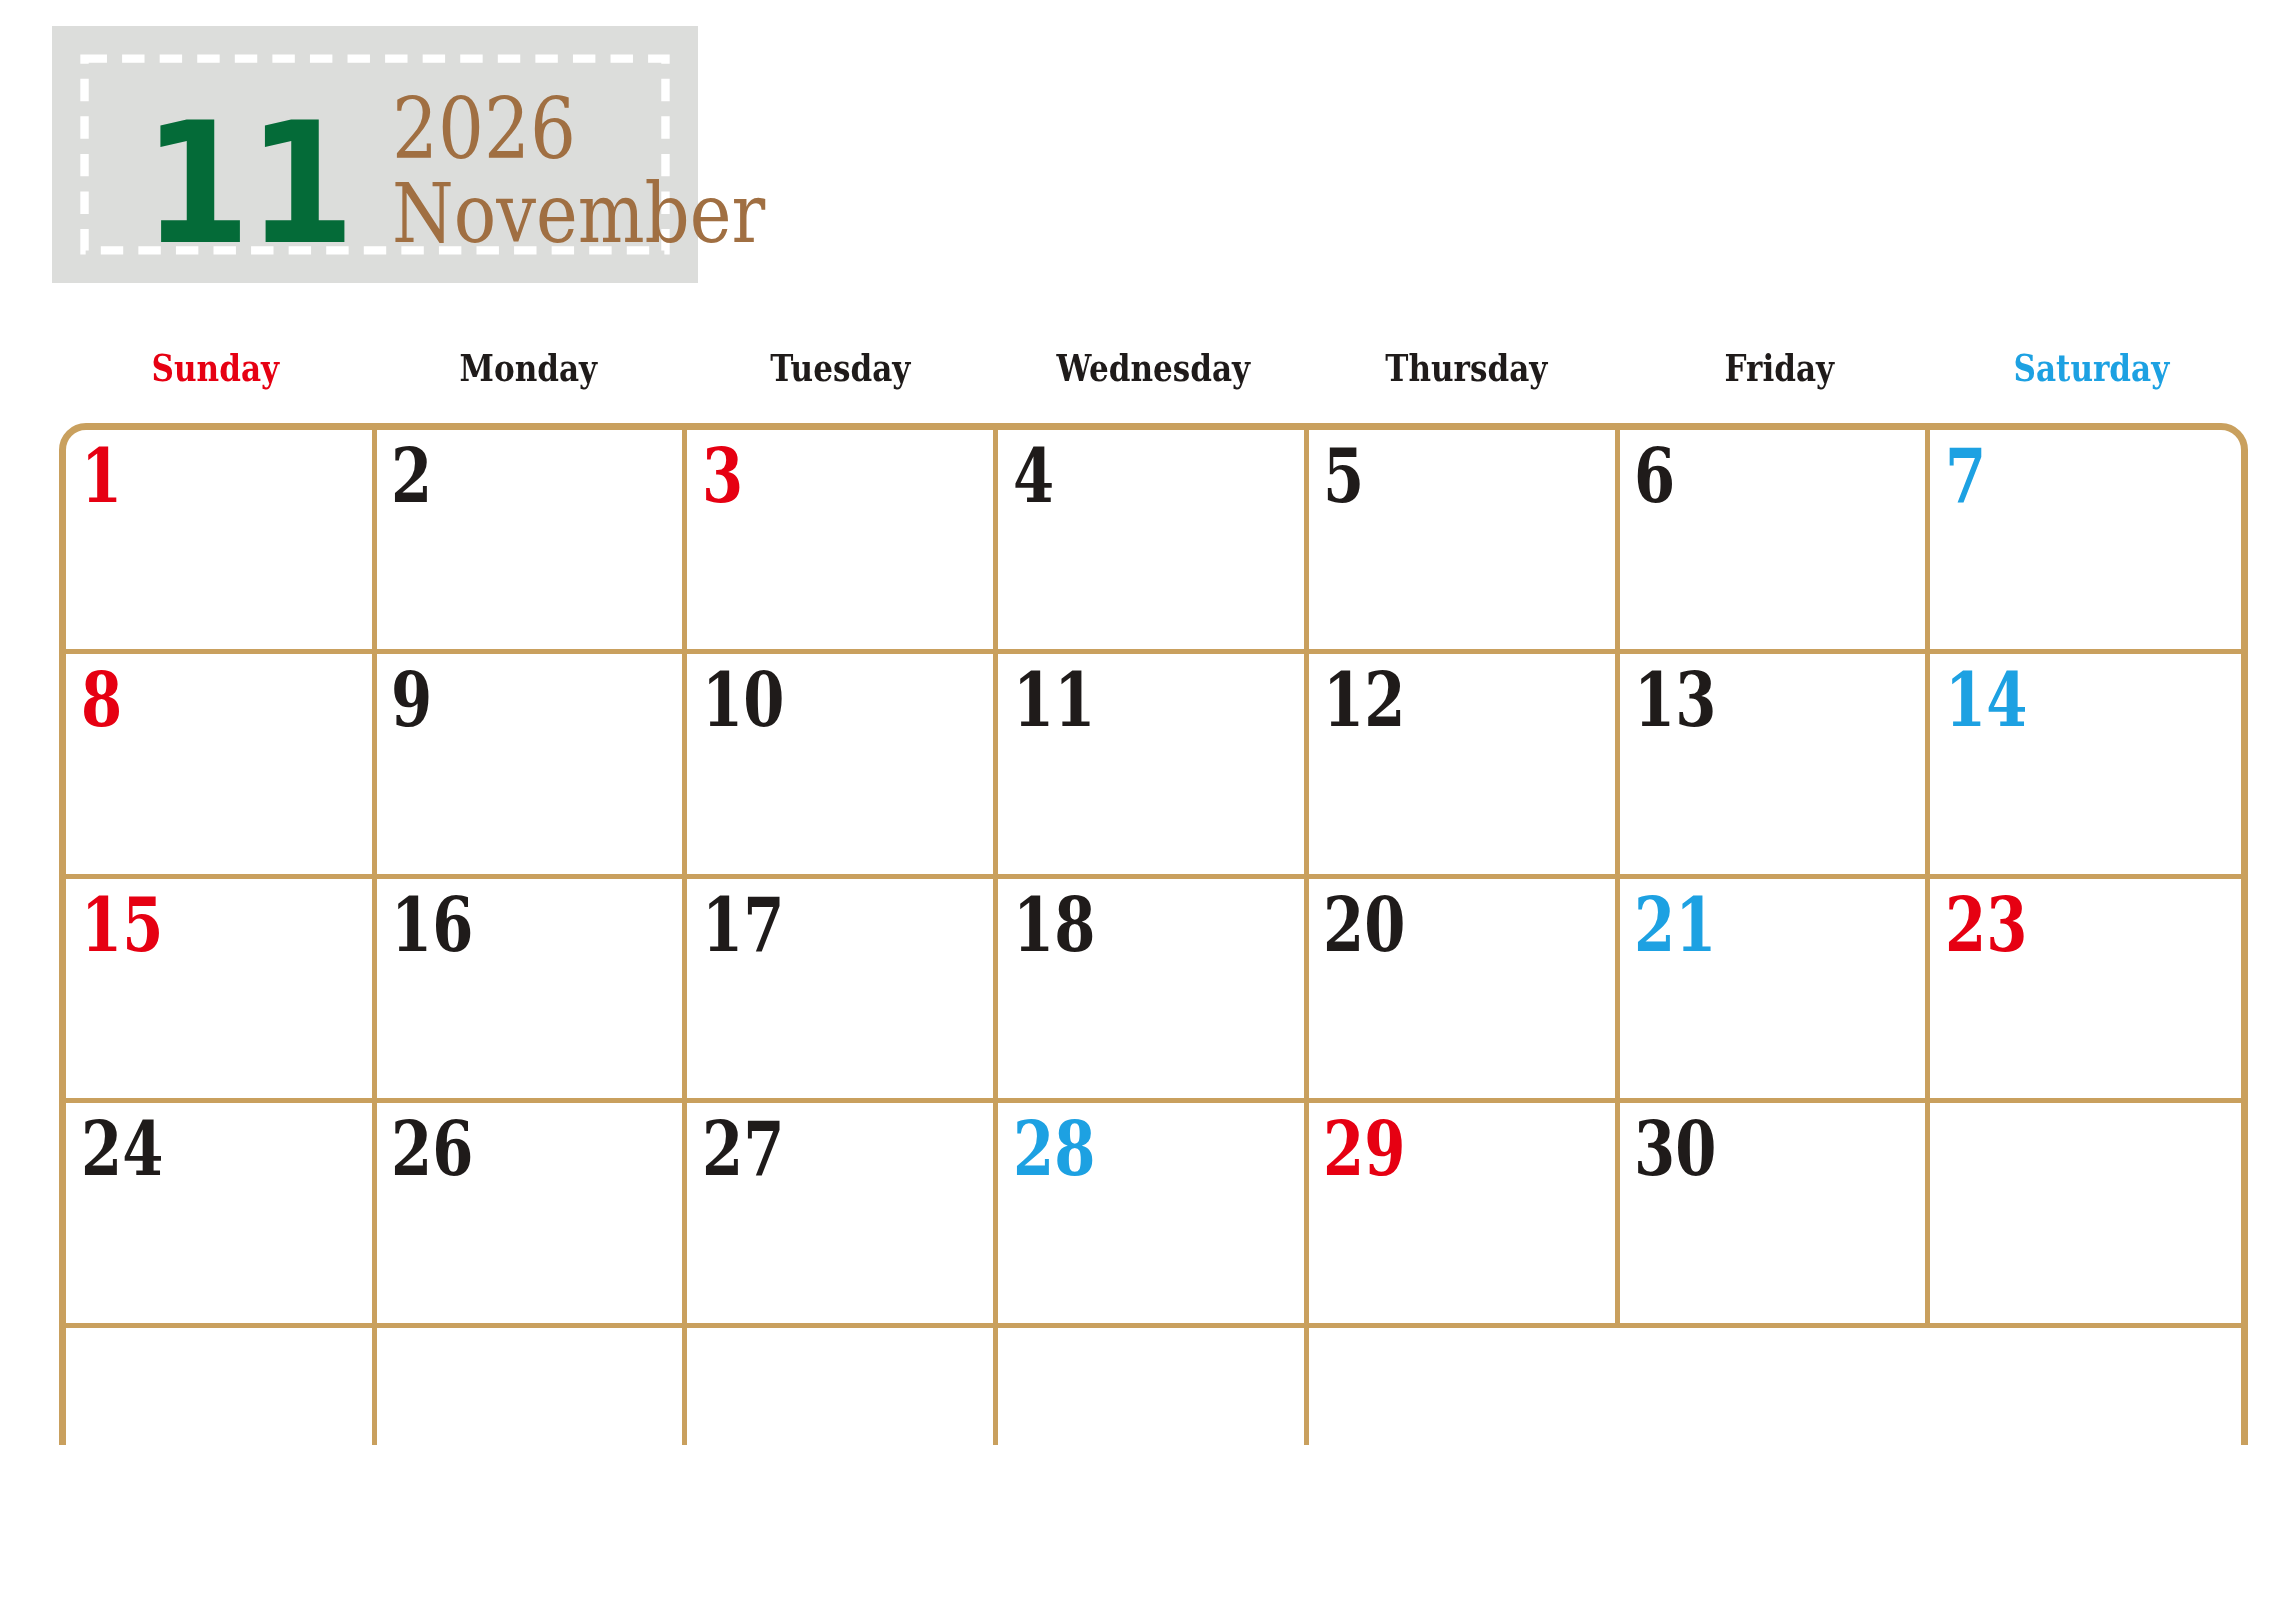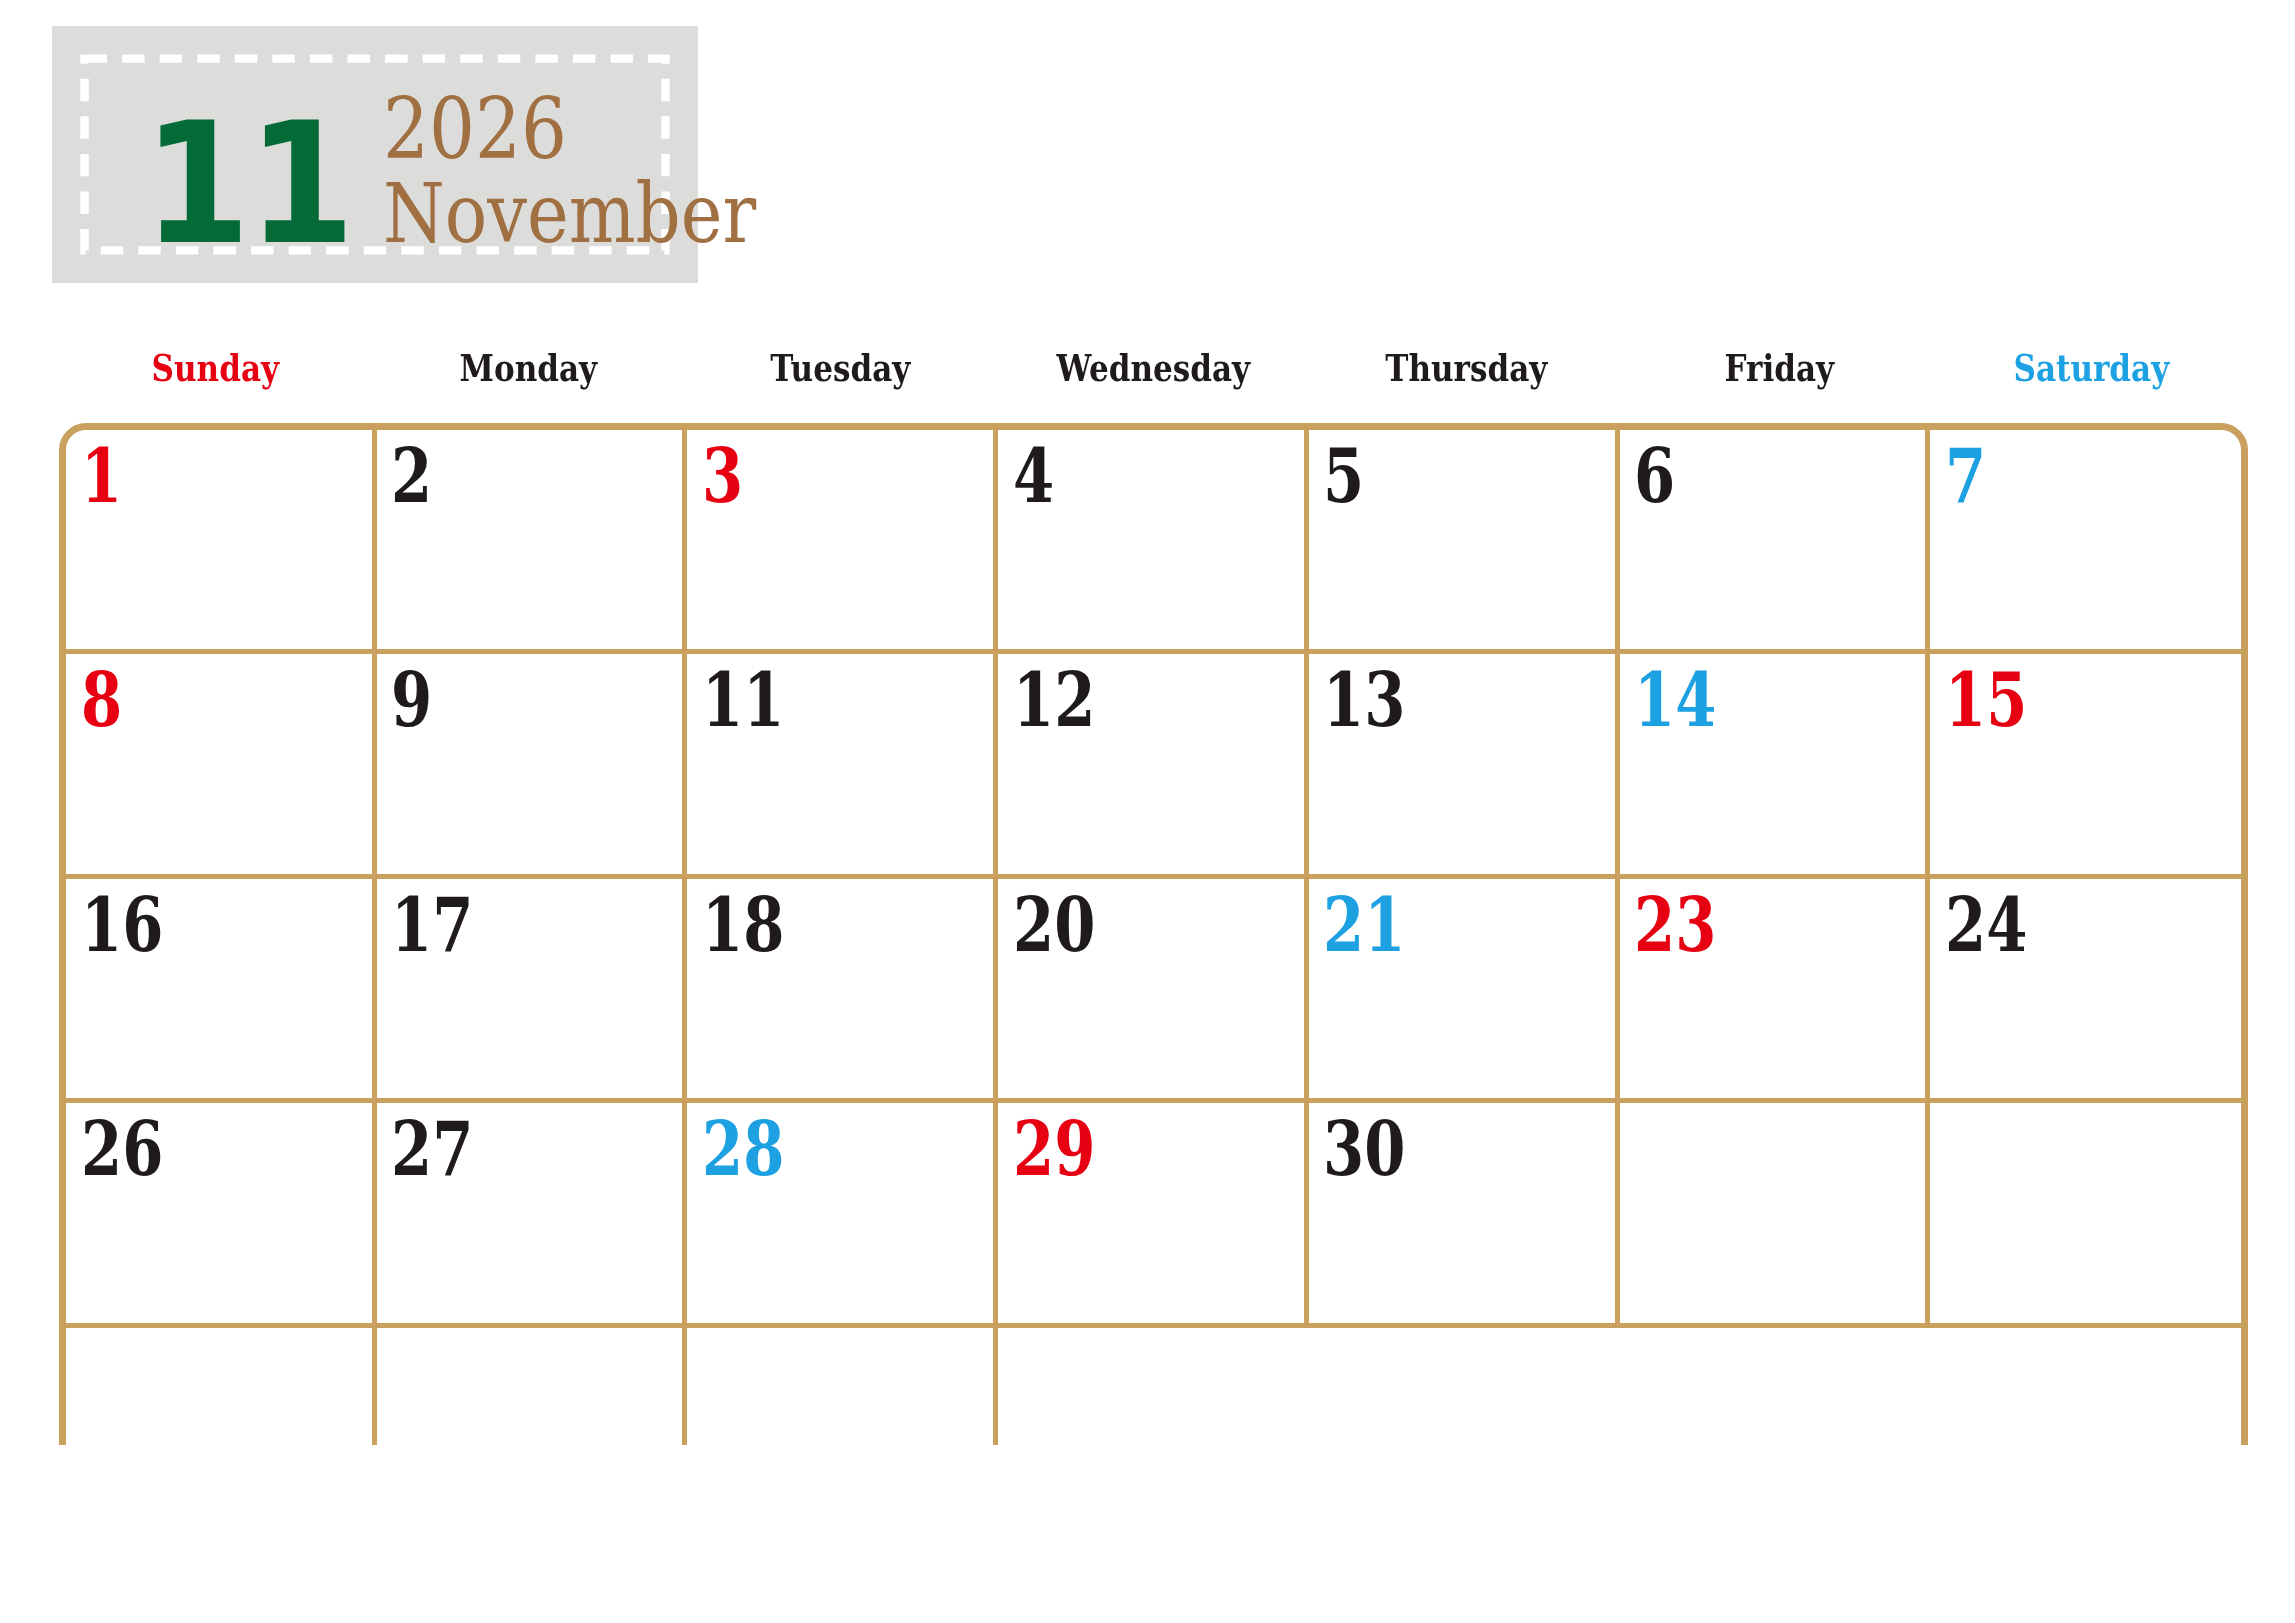--- a/index.html
+++ b/index.html
@@ -23,21 +23,21 @@
   .header-content{
     position:absolute; left:91px; bottom:33px;
     display:flex; align-items:flex-end; white-space:nowrap;
   }
   .month-num{
     font-family:"DejaVu Sans","Liberation Sans",sans-serif;
     font-weight:bold; font-size:168px; line-height:0.78;
     color:var(--green); letter-spacing:-3.4px;
     transform:scaleX(0.92); transform-origin:left bottom;
   }
-  .ym{display:flex; flex-direction:column; margin-left:13px; color:var(--brown);}
+  .ym{display:flex; flex-direction:column; margin-left:22px; color:var(--brown);}
   .year{
     font-size:84px; line-height:0.82;
     transform:scaleX(0.86); transform-origin:left bottom; margin-bottom:17px;
   }
   .mname{
     font-size:82px; line-height:0.8;
     transform:scaleX(0.86); transform-origin:left bottom; margin-bottom:3.4px;
   }
 
   
@@ -108,20 +108,21 @@
     <div class="cell"><span class="num" data-color="red">1</span></div>
     <div class="cell"><span class="num" data-color="ink">2</span></div>
     <div class="cell"><span class="num" data-color="red">3</span></div>
     <div class="cell"><span class="num" data-color="ink">4</span></div>
     <div class="cell"><span class="num" data-color="ink">5</span></div>
     <div class="cell"><span class="num" data-color="ink">6</span></div>
     <div class="cell"><span class="num" data-color="blue">7</span></div>
 
     <div class="cell"><span class="num" data-color="red">8</span></div>
     <div class="cell"><span class="num" data-color="ink">9</span></div>
+    <div class="cell"><span class="num" data-color="ink">10</span></div>
     <div class="cell"><span class="num" data-color="ink">11</span></div>
     <div class="cell"><span class="num" data-color="ink">12</span></div>
     <div class="cell"><span class="num" data-color="ink">13</span></div>
     <div class="cell"><span class="num" data-color="blue">14</span></div>
 
     <div class="cell"><span class="num" data-color="red">15</span></div>
     <div class="cell"><span class="num" data-color="ink">16</span></div>
     <div class="cell"><span class="num" data-color="ink">17</span></div>
     <div class="cell"><span class="num" data-color="ink">18</span></div>
     <div class="cell"><span class="num" data-color="ink">20</span></div>

